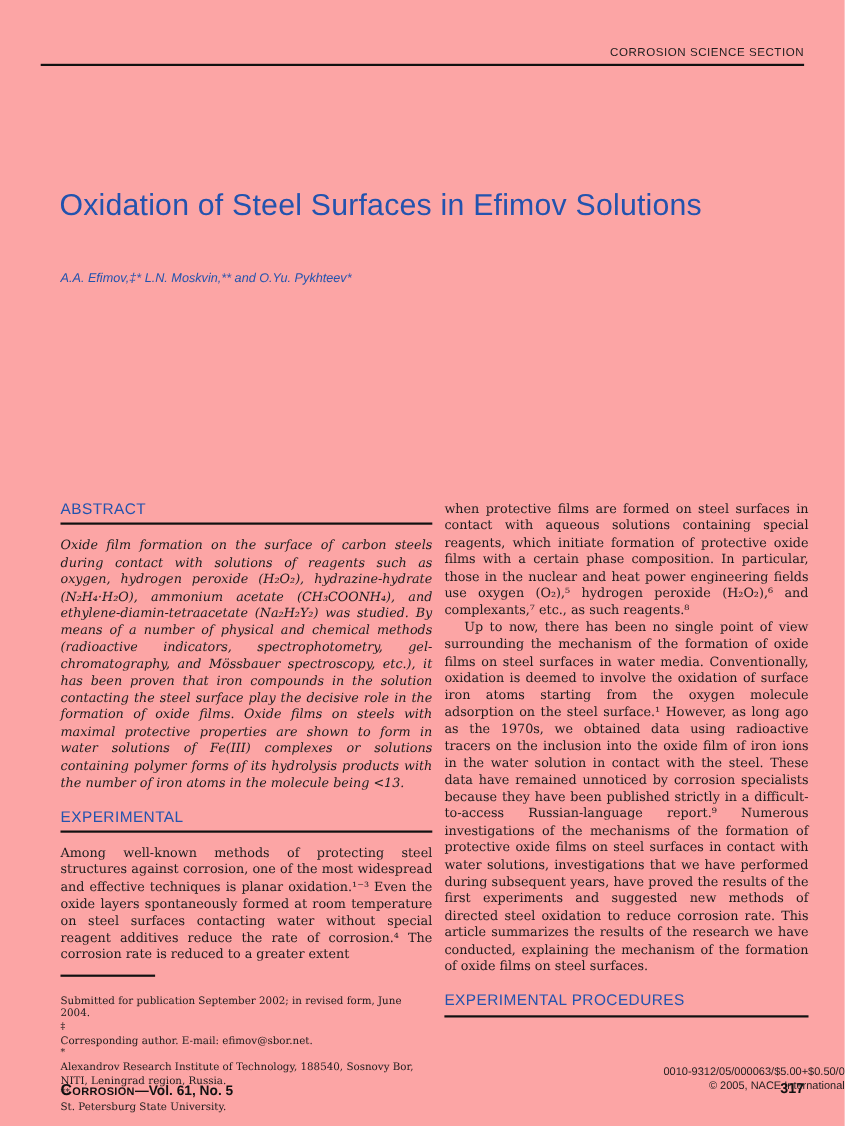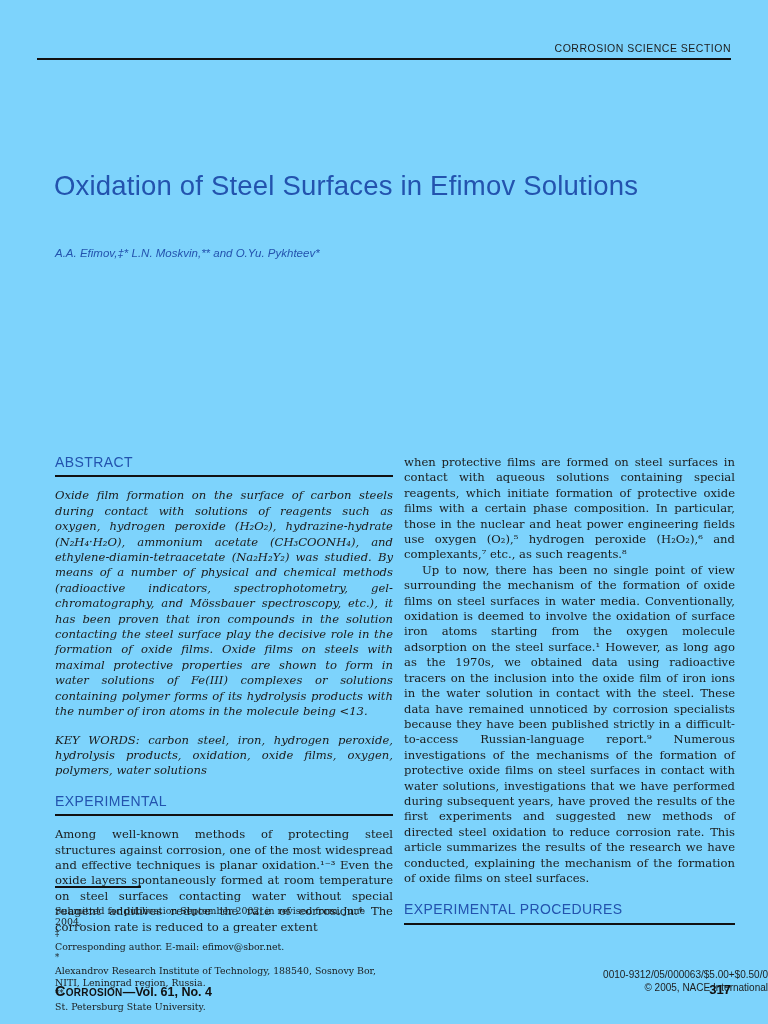--- a/index.html
+++ b/index.html
@@ -1,17 +1,17 @@
 <!DOCTYPE html>
 <html><head>
 <meta charset="utf-8">
 <style>
   html, body { margin:0; padding:0; background:#ffffff; }
   .page {
-    position:relative; width:768px; height:1024px; background:#7dd3fc;
+    position:relative; width:768px; height:1024px; background:#fca5a5;
     font-family:"DejaVu Serif", serif; color:#1b1b1b; overflow:hidden;
   }
 
   
   .header-label {
     position:absolute; top:42px; right:37px;
     font-family:"Liberation Sans", sans-serif; font-size:10.5px;
     letter-spacing:0.5px; color:#1d1d1d;
   }
   .header-rule { position:absolute; top:58px; left:37px; right:37px; height:2px; background:#111; }
@@ -74,21 +74,20 @@
   <div class="header-label">CORROSION SCIENCE SECTION</div>
   <div class="header-rule"></div>
 
   <h1 class="title">Oxidation of Steel Surfaces in Efimov Solutions</h1>
   <div class="authors">A.A. Efimov,‡* L.N. Moskvin,** and O.Yu. Pykhteev*</div>
 
   <div class="col col-left">
     <div class="sec-heading">ABSTRACT</div>
     <div class="sec-rule"></div>
     <p class="abstract">Oxide film formation on the surface of carbon steels during contact with solutions of reagents such as oxygen, hydrogen peroxide (H₂O₂), hydrazine-hydrate (N₂H₄·H₂O), ammonium acetate (CH₃COONH₄), and ethylene-diamin-tetraacetate (Na₂H₂Y₂) was studied. By means of a number of physical and chemical methods (radioactive indicators, spectrophotometry, gel-chromatography, and Mössbauer spectroscopy, etc.), it has been proven that iron compounds in the solution contacting the steel surface play the decisive role in the formation of oxide films. Oxide films on steels with maximal protective properties are shown to form in water solutions of Fe(III) complexes or solutions containing polymer forms of its hydrolysis products with the number of iron atoms in the molecule being &lt;13.</p>
-    <p class="keywords">KEY WORDS: carbon steel, iron, hydrogen peroxide, hydrolysis products, oxidation, oxide films, oxygen, polymers, water solutions</p>
 
     <div class="sec-heading intro-h">EXPERIMENTAL</div>
     <div class="sec-rule"></div>
     <p>Among well-known methods of protecting steel structures against corrosion, one of the most widespread and effective techniques is planar oxidation.¹⁻³ Even the oxide layers spontaneously formed at room temperature on steel surfaces contacting water without special reagent additives reduce the rate of corrosion.⁴ The corrosion rate is reduced to a greater extent</p>
   </div>
 
   <div class="footnotes">
     <div class="fn-rule"></div>
     <div class="footnote">
       <span class="fn-marker"></span>
@@ -111,21 +110,21 @@
   <div class="col col-right">
     <p>when protective films are formed on steel surfaces in contact with aqueous solutions containing special reagents, which initiate formation of protective oxide films with a certain phase composition. In particular, those in the nuclear and heat power engineering fields use oxygen (O₂),⁵ hydrogen peroxide (H₂O₂),⁶ and complexants,⁷ etc., as such reagents.⁸</p>
     <p class="indent">Up to now, there has been no single point of view surrounding the mechanism of the formation of oxide films on steel surfaces in water media. Conventionally, oxidation is deemed to involve the oxidation of surface iron atoms starting from the oxygen molecule adsorption on the steel surface.¹ However, as long ago as the 1970s, we obtained data using radioactive tracers on the inclusion into the oxide film of iron ions in the water solution in contact with the steel. These data have remained unnoticed by corrosion specialists because they have been published strictly in a difficult-to-access Russian-language report.⁹ Numerous investigations of the mechanisms of the formation of protective oxide films on steel surfaces in contact with water solutions, investigations that we have performed during subsequent years, have proved the results of the first experiments and suggested new methods of directed steel oxidation to reduce corrosion rate. This article summarizes the results of the research we have conducted, explaining the mechanism of the formation of oxide films on steel surfaces.</p>
 
     <div class="sec-heading exp-h">EXPERIMENTAL PROCEDURES</div>
     <div class="sec-rule"></div>
   </div>
 
   <div class="footer">
     <div class="footer-left">
-      <span class="journal-name">Corrosion</span><span class="journal-vol">—Vol. 61, No. 4</span>
+      <span class="journal-name">Corrosion</span><span class="journal-vol">—Vol. 61, No. 5</span>
     </div>
     <div class="footer-center">
       <div>0010-9312/05/000063/$5.00+$0.50/0</div>
       <div>© 2005, NACE International</div>
     </div>
     <div class="footer-page">317</div>
   </div>
 
 </div>
 

